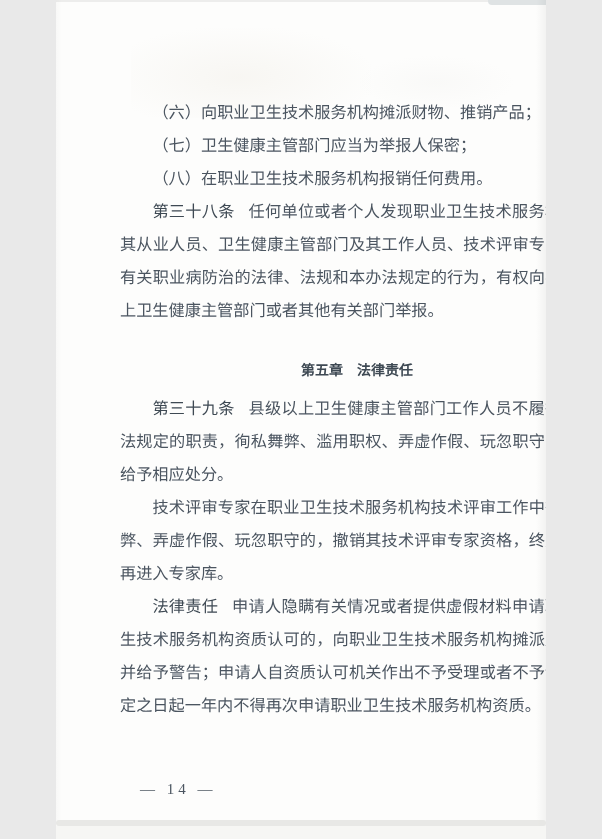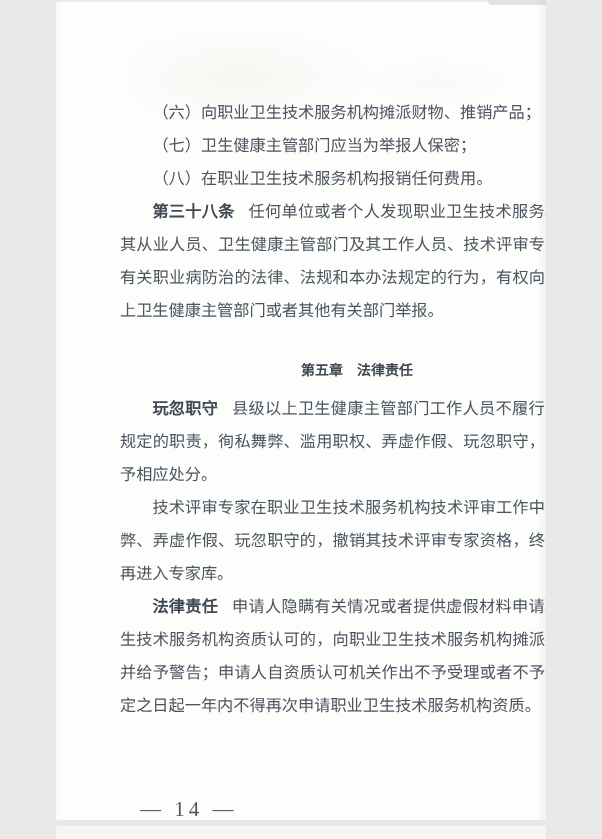--- a/index.html
+++ b/index.html
@@ -69,39 +69,39 @@
     width: 474px;
     font-size: 16.2px;
     line-height: 33px;
     text-align: justify;
   }
   .para {
     margin: 0;
     text-indent: 2em;
   }
   .head {
-    font-weight: bold;
+    font-weight: normal;
     color: #3e4953;
     margin-right: 0.85em;
   }
   .head:empty { margin-right: 0; }
   .chapter {
     margin: 26px 0 6px 0;
     text-align: center;
     text-indent: 0;
     font-size: 14px;
     font-weight: bold;
     color: #3e4953;
     line-height: 33px;
   }
   .footer {
     position: absolute;
-    top: 797px;
+    top: 781px;
     left: 84px;
-    font-size: 21px;
+    font-size: 15px;
     letter-spacing: 4px;
     color: #4b5560;
   }
 </style>
 </head>
 <body>
 
 <main class="page">
 
   <div class="smudge"></div>
@@ -113,21 +113,21 @@
 
     <p class="para"><span class="head"></span><span>（七）卫生健康主管部门应当为举报人保密；</span></p>
 
     <p class="para"><span class="head"></span><span>（八）在职业卫生技术服务机构报销任何费用。</span></p>
 
     <p class="para"><span class="head">第三十八条</span><span>任何单位或者个人发现职业卫生技术服务机构及其从业人员、卫生健康主管部门及其工作人员、技术评审专家违反有关职业病防治的法律、法规和本办法规定的行为，有权向县级以上卫生健康主管部门或者其他有关部门举报。</span></p>
 
 
     <h2 class="chapter">第五章　法律责任</h2>
 
-    <p class="para"><span class="head">玩忽职守</span><span>县级以上卫生健康主管部门工作人员不履行本办法规定的职责，徇私舞弊、滥用职权、弄虚作假、玩忽职守，依法给予相应处分。</span></p>
+    <p class="para"><span class="head">第三十九条</span><span>县级以上卫生健康主管部门工作人员不履行本办法规定的职责，徇私舞弊、滥用职权、弄虚作假、玩忽职守，依法给予相应处分。</span></p>
 
     <p class="para"><span class="head"></span><span>技术评审专家在职业卫生技术服务机构技术评审工作中徇私舞弊、弄虚作假、玩忽职守的，撤销其技术评审专家资格，终身不得再进入专家库。</span></p>
 
     <p class="para"><span class="head">法律责任</span><span>申请人隐瞒有关情况或者提供虚假材料申请职业卫生技术服务机构资质认可的，向职业卫生技术服务机构摊派财物，并给予警告；申请人自资质认可机关作出不予受理或者不予认可决定之日起一年内不得再次申请职业卫生技术服务机构资质。</span></p>
 
   </section>
 
   <div class="footer">—  14  —</div>
 
   <div class="edge-top"></div>

